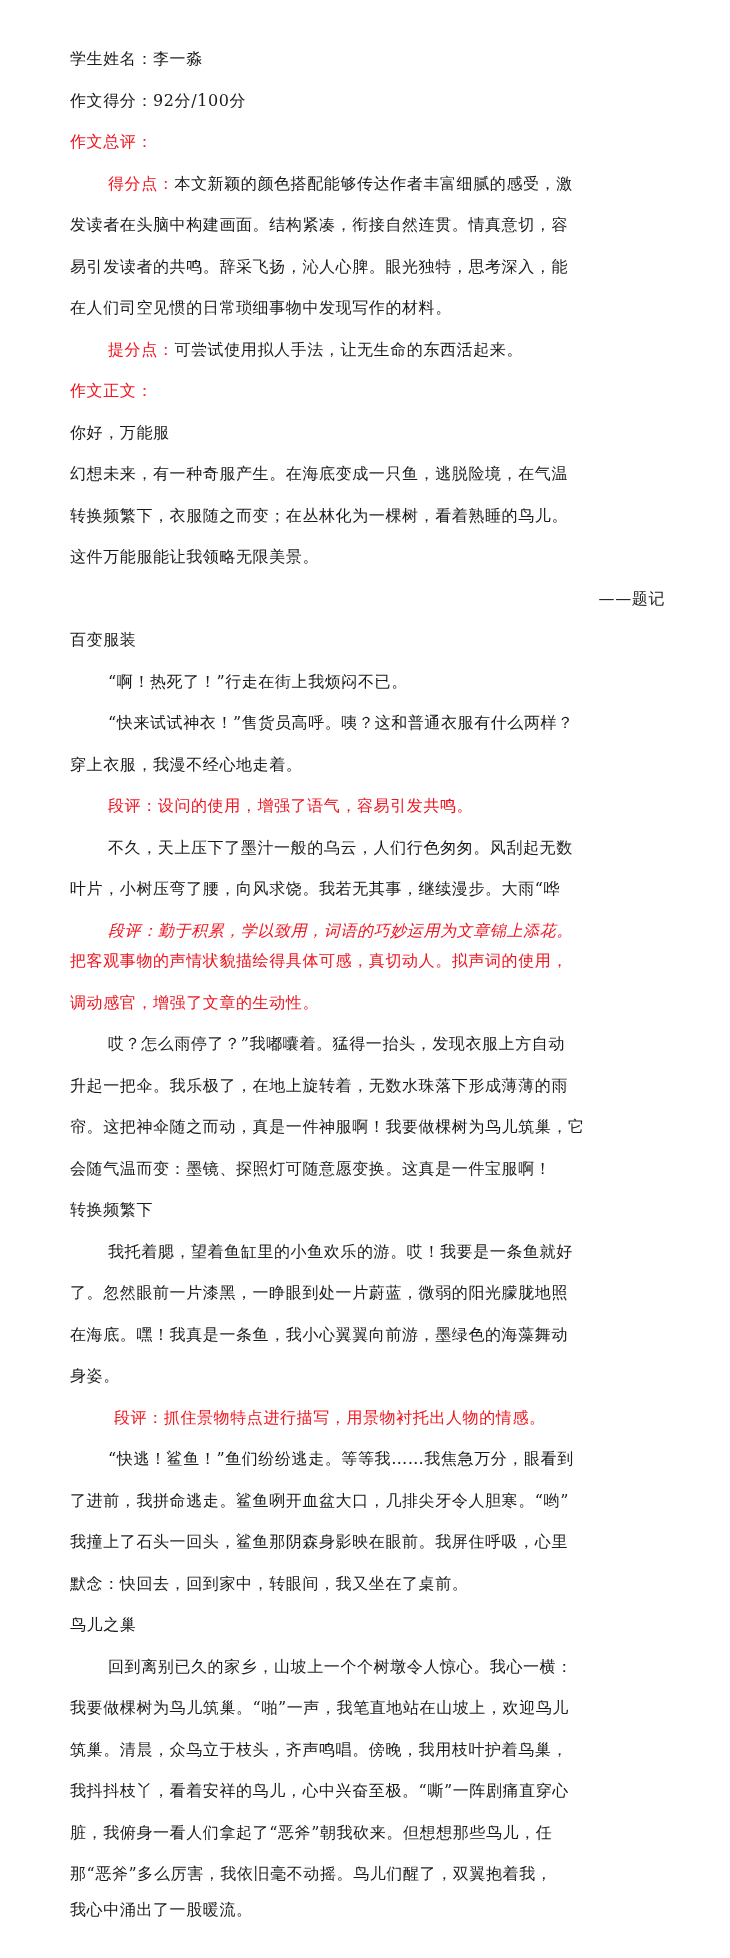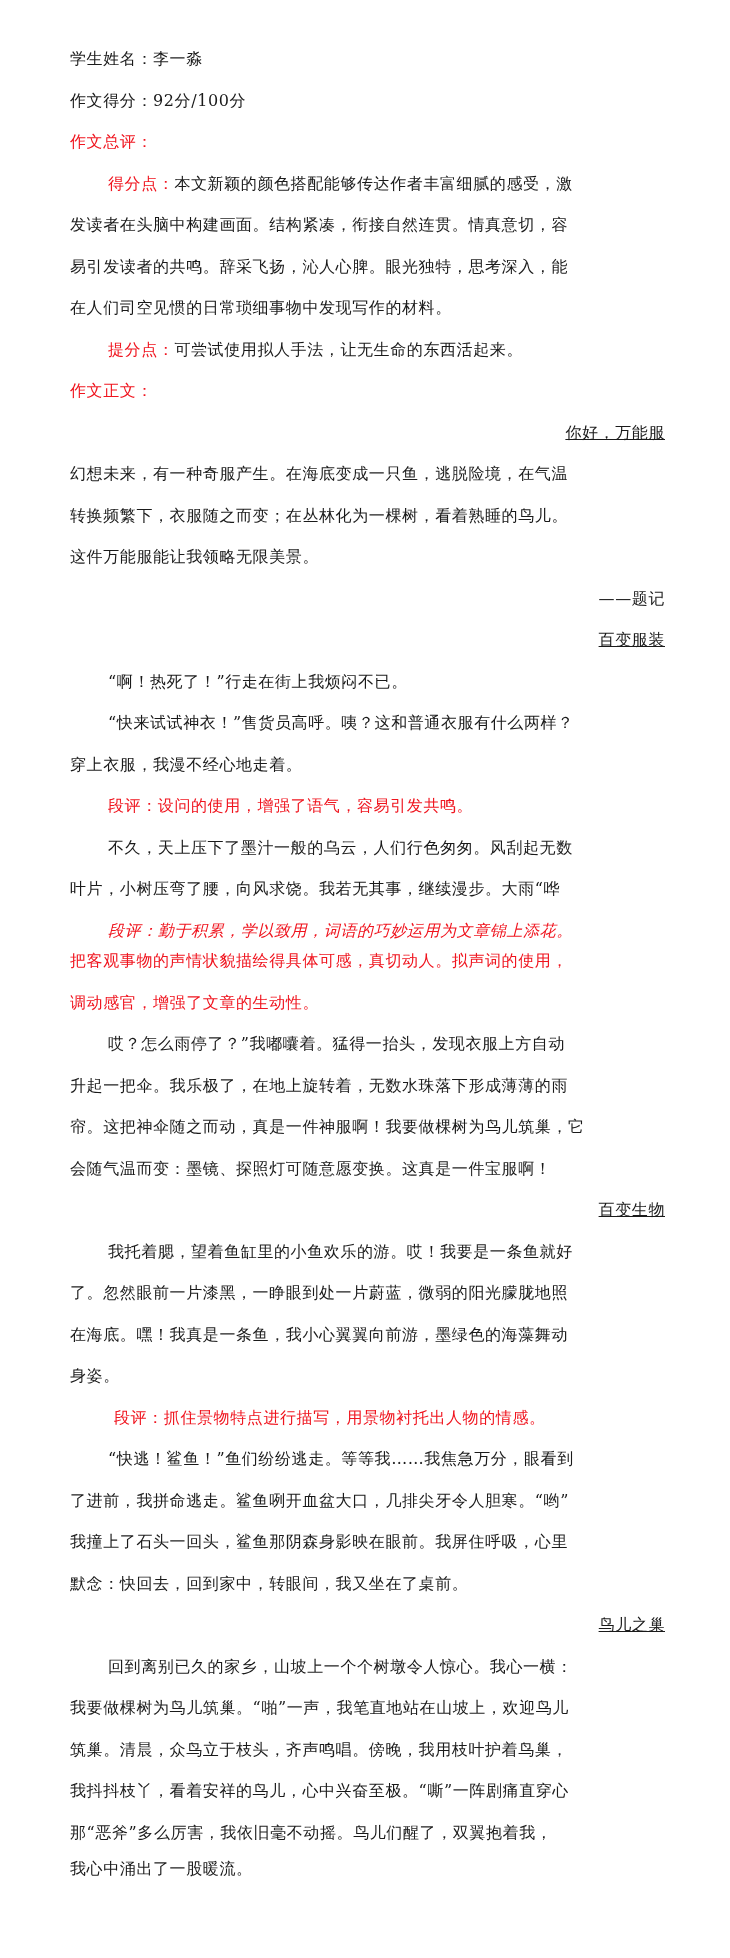--- a/index.html
+++ b/index.html
@@ -4,21 +4,21 @@
 <style>
   html, body { margin: 0; padding: 0; background: #ffffff; }
   body { width: 730px; height: 1958px; position: relative; overflow: hidden;
          font-family: "DejaVu Serif", "Liberation Serif", serif; color: #1a1a1a; }
   .page { position: absolute; left: 70px; top: 38px; width: 595px; }
   .ln { font-size: 16px; line-height: 41.5px; height: 41.5px; white-space: nowrap; letter-spacing: 0.6px; }
   .ln.tight { line-height: 30px; height: 30px; }
   .red { color: #f0141e; }
   .ind { padding-left: 38px; }
   .ind2 { padding-left: 44px; }
-  .center { text-align: right; text-decoration: underline; }
+  .center { text-align: left; }
   .right { text-align: right; padding-right: 0; }
   .lbl { color: #f0141e; }
 </style>
 </head>
 <body>
 
 <div class="page">
   <div class="ln"><span>学生姓名：</span><span>李一淼</span></div>
   <div class="ln"><span>作文得分：</span><span>92分/100分</span></div>
   <div class="ln red">作文总评：</div>
@@ -44,32 +44,33 @@
   <div class="ln ind">不久，天上压下了墨汁一般的乌云，人们行色匆匆。风刮起无数</div>
   <div class="ln">叶片，小树压弯了腰，向风求饶。我若无其事，继续漫步。大雨“哗</div>
   <div class="ln tight ind red" style="padding-top:6px;font-style:italic;">段评：勤于积累，学以致用，词语的巧妙运用为文章锦上添花。</div>
   <div class="ln tight red">把客观事物的声情状貌描绘得具体可感，真切动人。拟声词的使用，</div>
   <div class="ln red" style="padding-top:6px;">调动感官，增强了文章的生动性。</div>
   <div class="ln ind">哎？怎么雨停了？”我嘟囔着。猛得一抬头，发现衣服上方自动</div>
   <div class="ln">升起一把伞。我乐极了，在地上旋转着，无数水珠落下形成薄薄的雨</div>
   <div class="ln">帘。这把神伞随之而动，真是一件神服啊！我要做棵树为鸟儿筑巢，它</div>
   <div class="ln">会随气温而变：墨镜、探照灯可随意愿变换。这真是一件宝服啊！</div>
 
-  <div class="ln center">百变生物</div>
+  <div class="ln center">转换频繁下</div>
   <div class="ln ind">我托着腮，望着鱼缸里的小鱼欢乐的游。哎！我要是一条鱼就好</div>
   <div class="ln">了。忽然眼前一片漆黑，一睁眼到处一片蔚蓝，微弱的阳光朦胧地照</div>
   <div class="ln">在海底。嘿！我真是一条鱼，我小心翼翼向前游，墨绿色的海藻舞动</div>
   <div class="ln">身姿。</div>
   <div class="ln ind2 red">段评：抓住景物特点进行描写，用景物衬托出人物的情感。</div>
   <div class="ln ind">“快逃！鲨鱼！”鱼们纷纷逃走。等等我……我焦急万分，眼看到</div>
   <div class="ln">了进前，我拼命逃走。鲨鱼咧开血盆大口，几排尖牙令人胆寒。“哟”</div>
   <div class="ln">我撞上了石头一回头，鲨鱼那阴森身影映在眼前。我屏住呼吸，心里</div>
   <div class="ln">默念：快回去，回到家中，转眼间，我又坐在了桌前。</div>
 
   <div class="ln center">鸟儿之巢</div>
   <div class="ln ind">回到离别已久的家乡，山坡上一个个树墩令人惊心。我心一横：</div>
   <div class="ln">我要做棵树为鸟儿筑巢。“啪”一声，我笔直地站在山坡上，欢迎鸟儿</div>
   <div class="ln">筑巢。清晨，众鸟立于枝头，齐声鸣唱。傍晚，我用枝叶护着鸟巢，</div>
   <div class="ln">我抖抖枝丫，看着安祥的鸟儿，心中兴奋至极。“嘶”一阵剧痛直穿心</div>
+  <div class="ln">脏，我俯身一看人们拿起了“恶斧”朝我砍来。但想想那些鸟儿，任</div>
   <div class="ln tight" style="padding-top:6px;">那“恶斧”多么厉害，我依旧毫不动摇。鸟儿们醒了，双翼抱着我，</div>
   <div class="ln">我心中涌出了一股暖流。</div>
 
 </div>
 
 </body></html>

